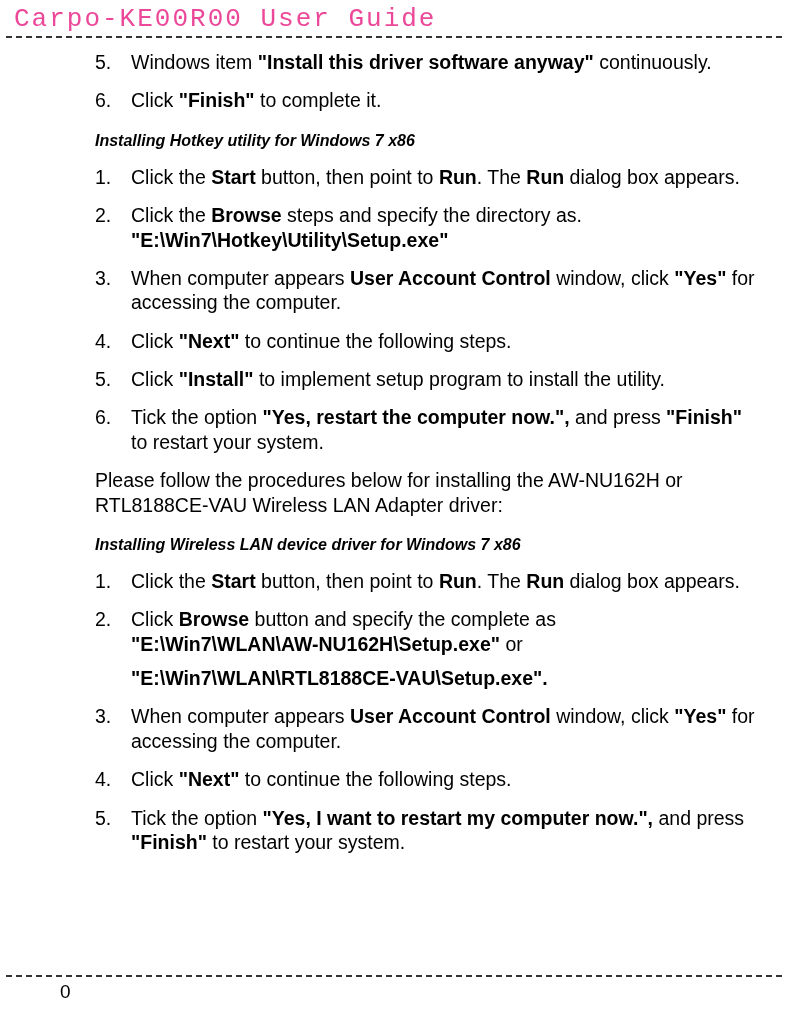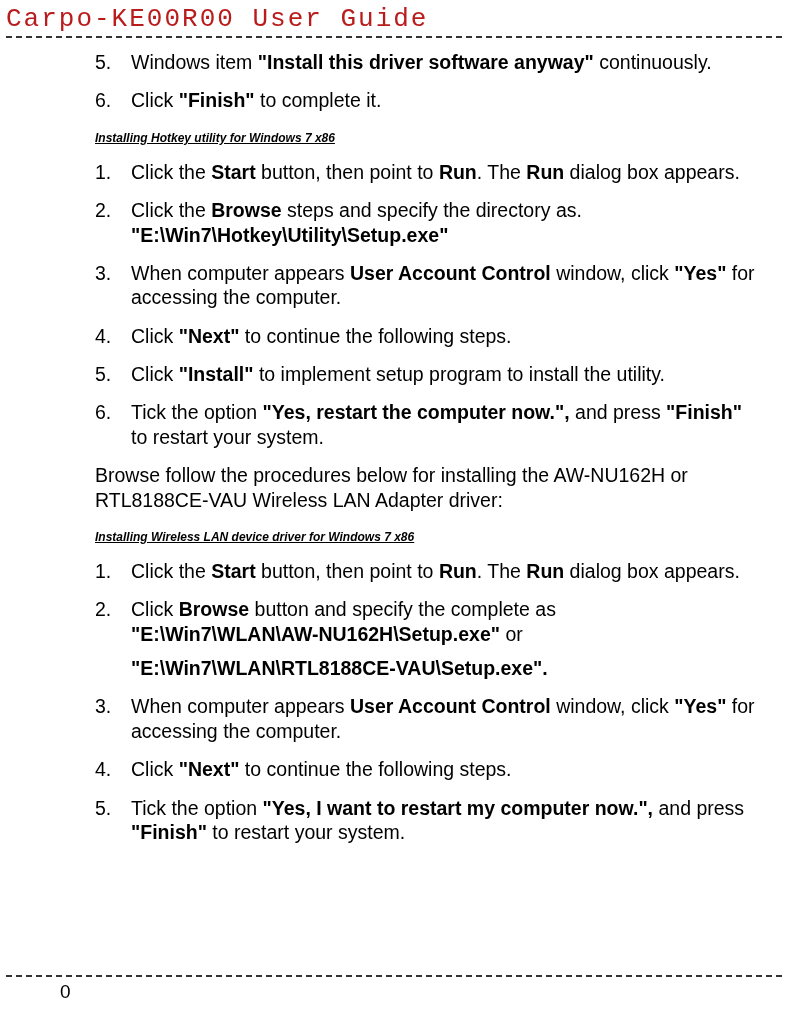--- a/index.html
+++ b/index.html
@@ -8,22 +8,22 @@
       width: 788px;
       height: 1009px;
       background: #fff;
       color: #000;
       position: relative;
     }
     .header-title {
       font-family: "Courier New", monospace;
       font-size: 26px;
       letter-spacing: 2px;
-      color: #b91c1c;
-      padding: 4px 6px 0px 6px;
+      color: #ec4899;
+      padding: 4px 6px 0px 14px;
     }
     .header-rule {
       border: none;
       border-top: 2px dashed #333;
       margin: 2px 6px 12px 6px;
     }
     .content {
       padding: 0 30px 0 95px;
       font-size: 19.5px;
       line-height: 1.25;
@@ -39,22 +39,21 @@
     ol.num-list > li > .num {
       min-width: 36px;
       flex-shrink: 0;
     }
     ol.num-list > li > .body {
       flex: 1;
     }
     .section-sub {
       font-style: italic;
       font-weight: bold;
-      text-decoration: underline;
-      font-size: 12px;
+      font-size: 16px;
       margin: 18px 0 14px 0;
     }
     .section-main {
       font-weight: bold;
       font-size: 27px;
       margin: 22px 0 16px 0;
     }
     .para {
       margin-bottom: 16px;
     }
@@ -135,21 +134,21 @@
       </span>
     </li>
     <li>
       <span class="num">6.</span>
       <span class="body">
         <span>Tick the option </span><b>"Yes, restart the computer now.",</b><span> and press </span><b>"Finish"</b><span> to restart your system.</span>
       </span>
     </li>
   </ol>
 
-  <div class="para">Browse follow the procedures below for installing the AW-NU162H or RTL8188CE-VAU Wireless LAN Adapter driver:</div>
+  <div class="para">Please follow the procedures below for installing the AW-NU162H or RTL8188CE-VAU Wireless LAN Adapter driver:</div>
   <div class="section-sub">Installing Wireless LAN device driver for Windows 7 x86</div>
 
   <ol class="num-list">
     <li>
       <span class="num">1.</span>
       <span class="body">
         <span>Click the </span><b>Start</b><span> button, then point to </span><b>Run</b><span>. The </span><b>Run</b><span> dialog box appears.</span>
       </span>
     </li>
     <li>

